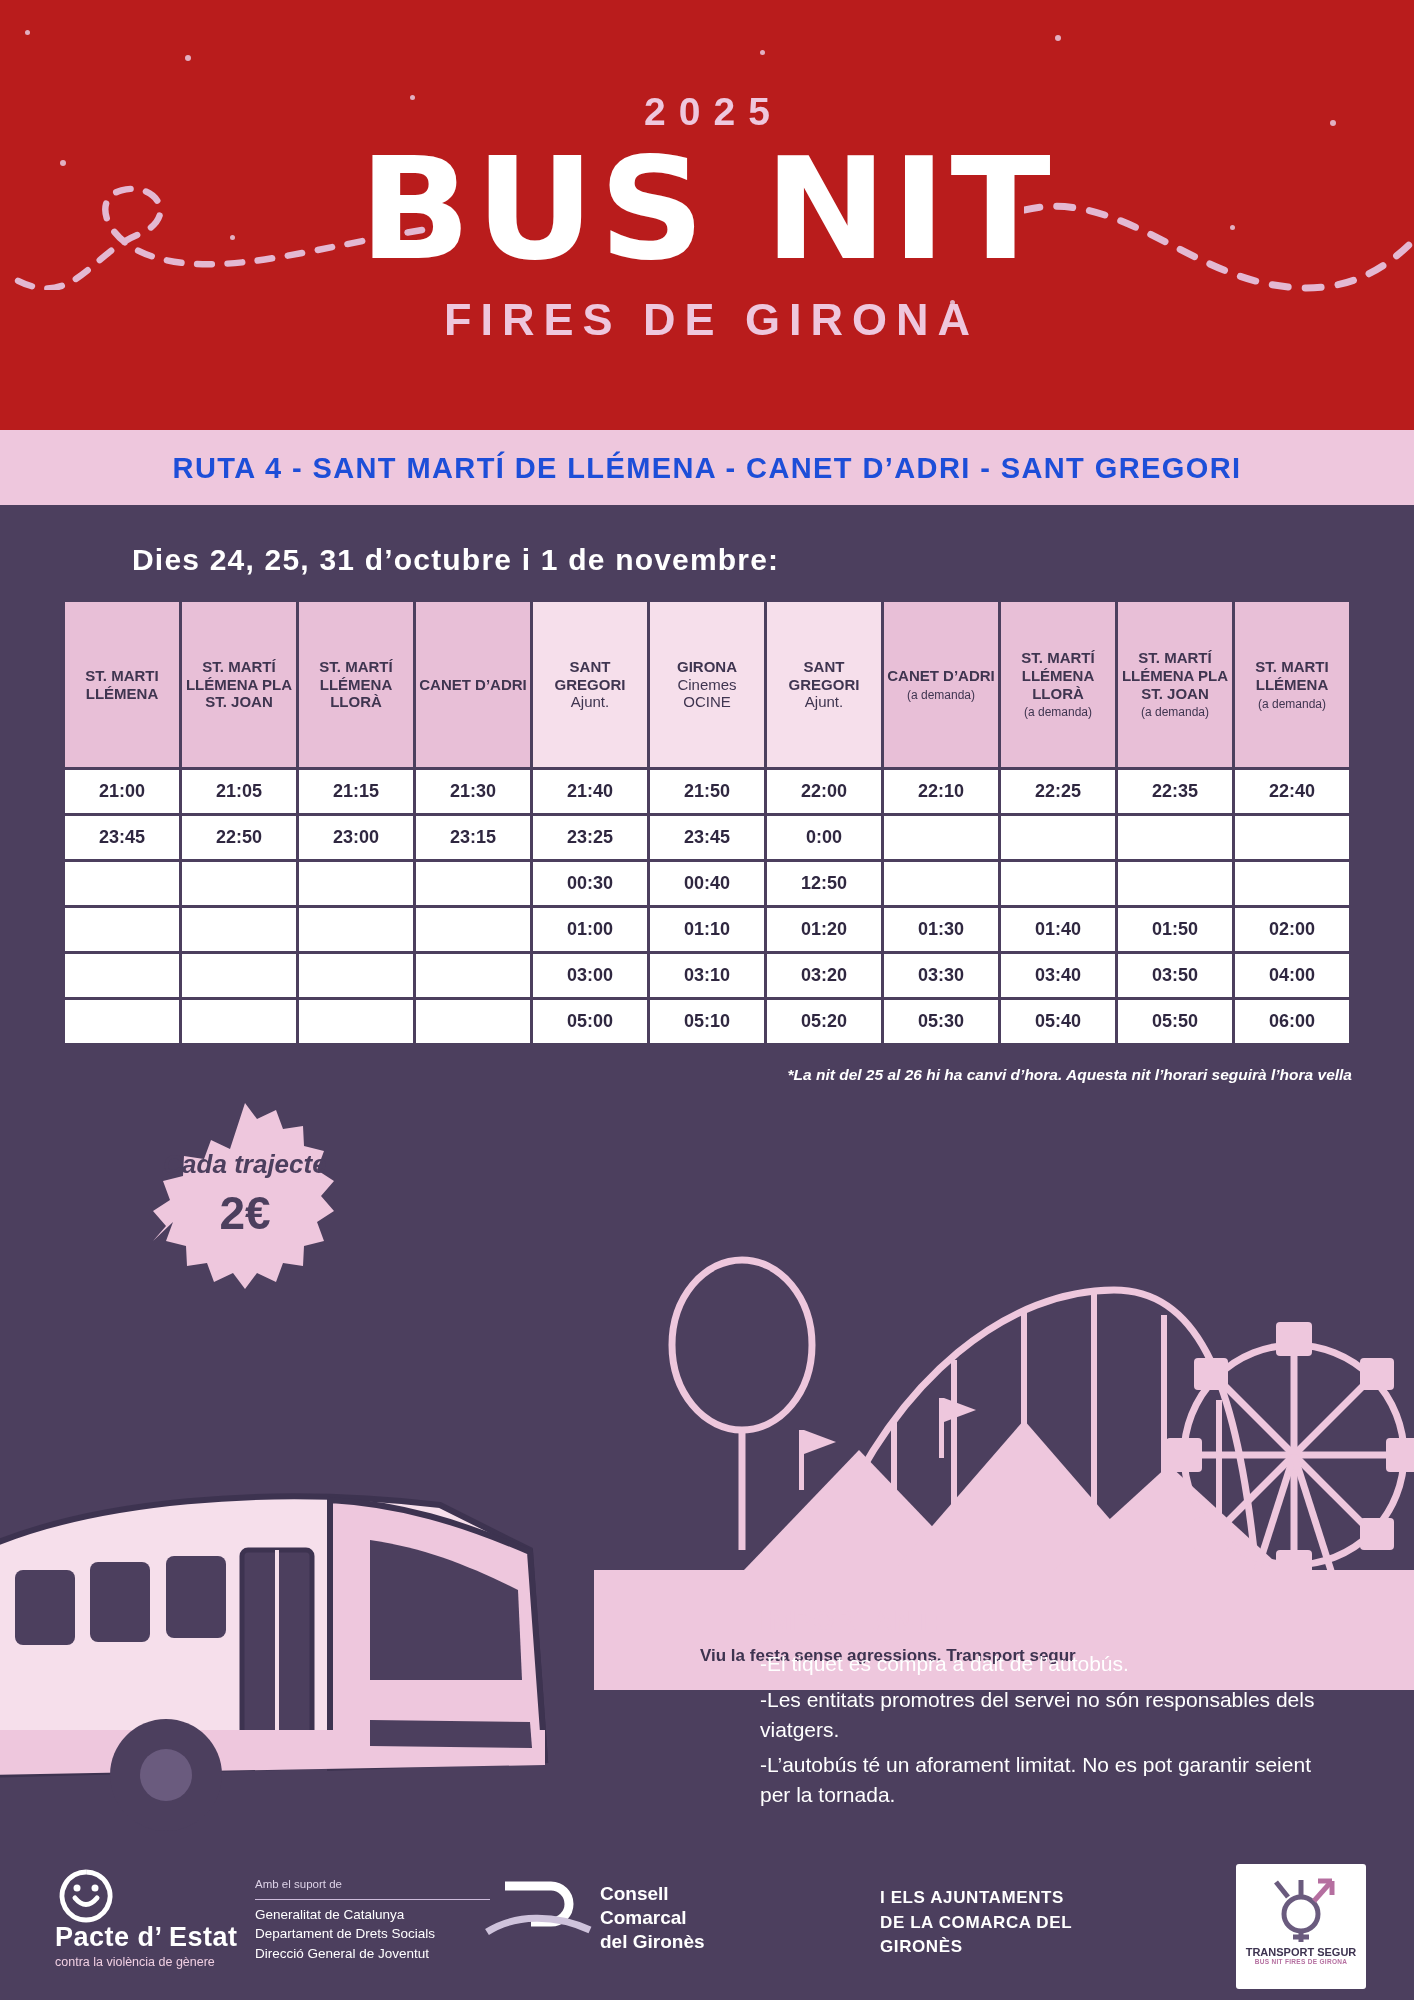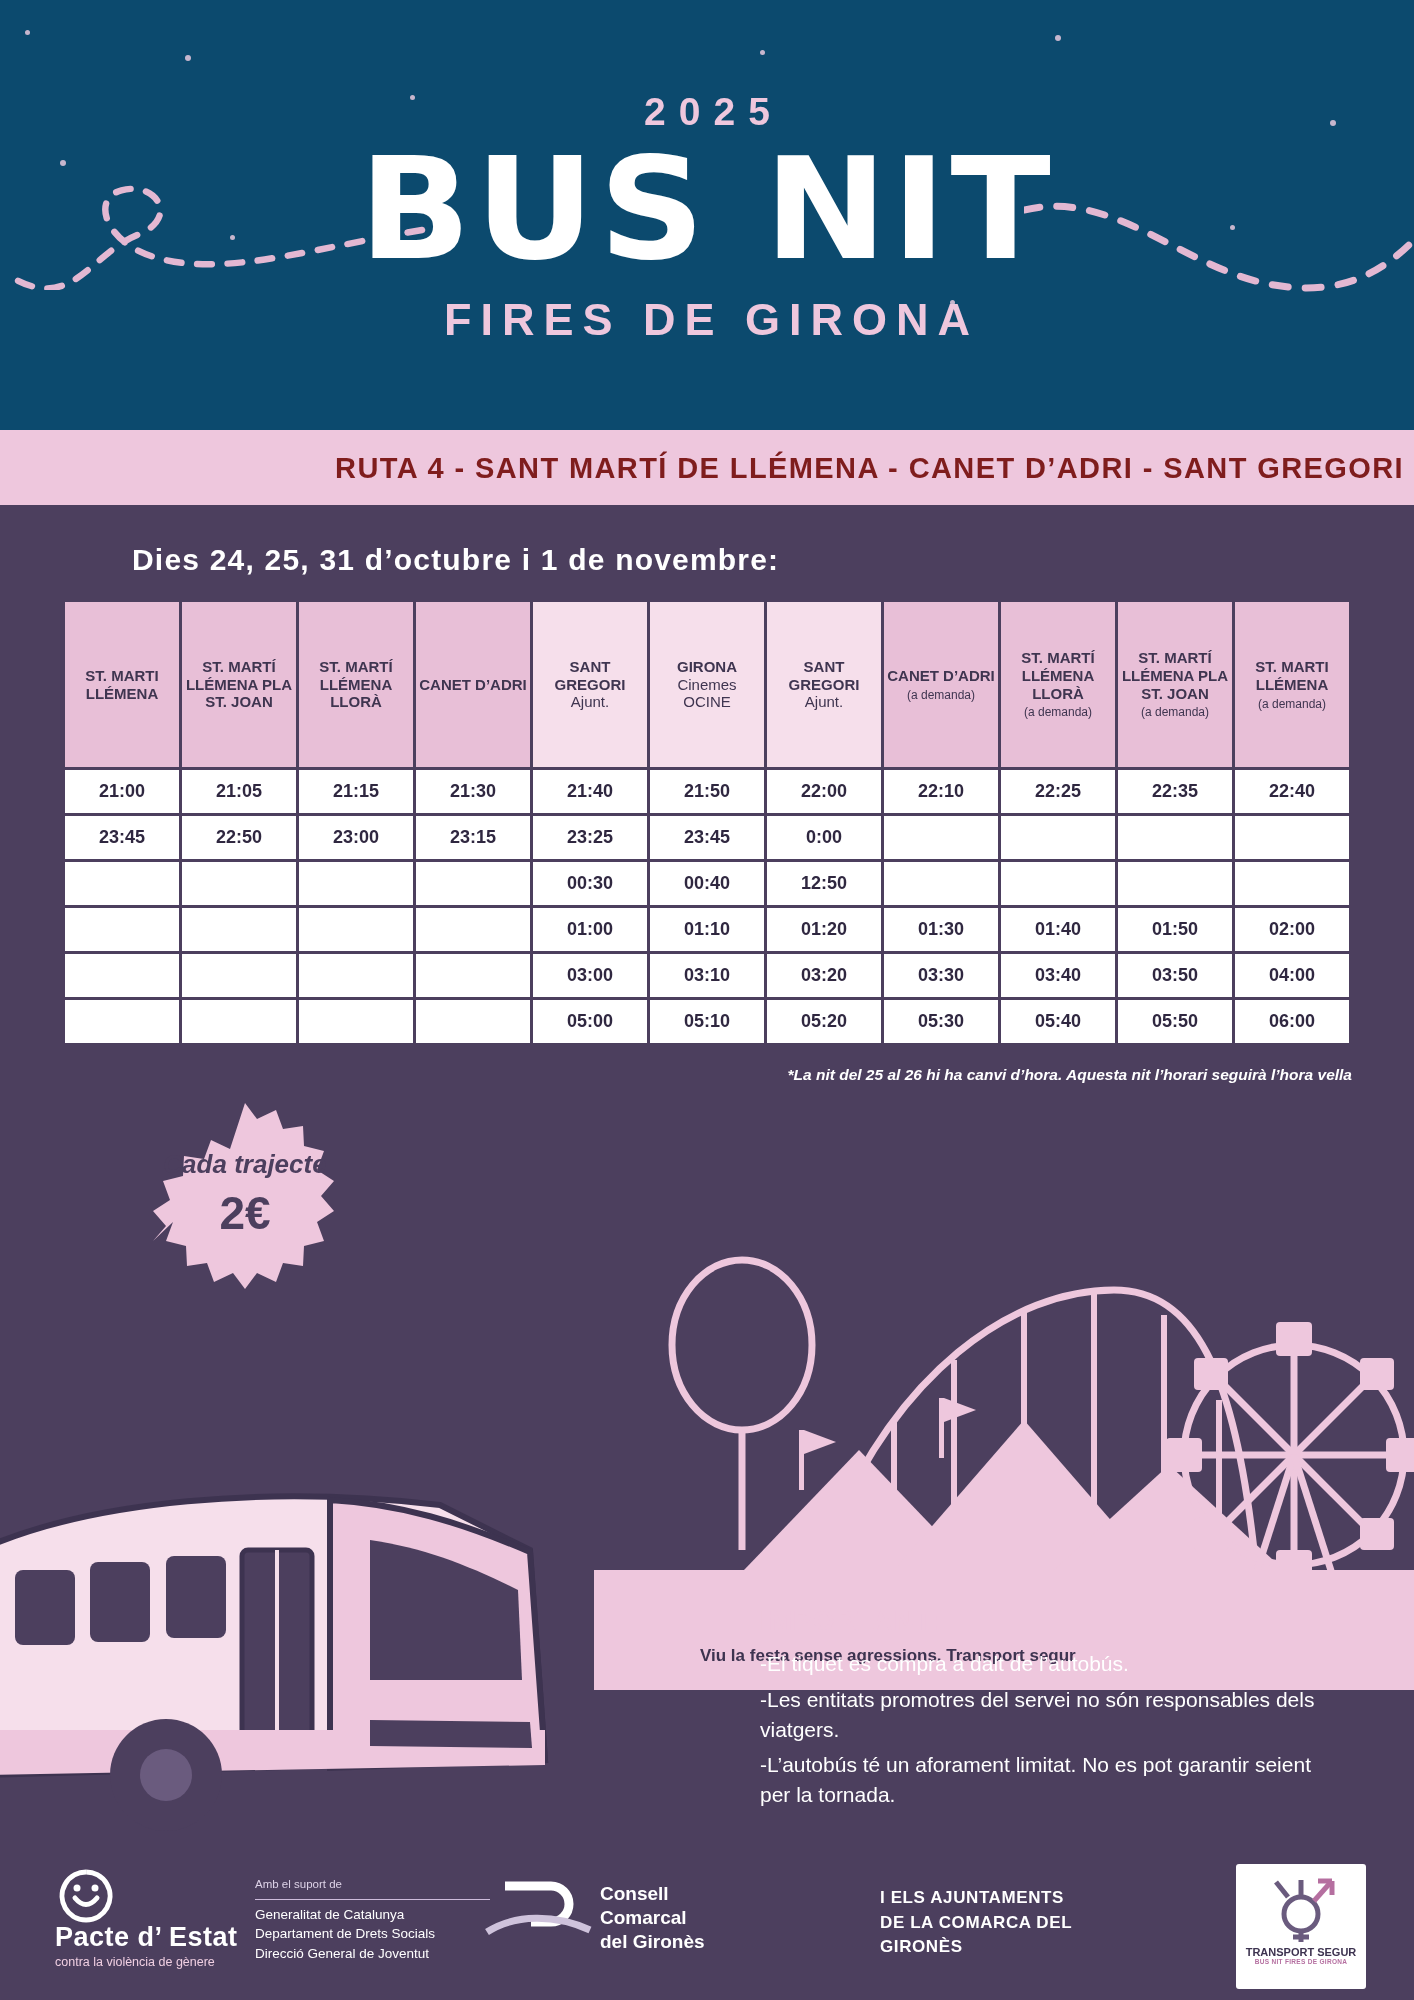--- a/index.html
+++ b/index.html
@@ -10,21 +10,21 @@
     font-family:"Liberation Sans", sans-serif;
     color:#fff;
     position:relative;
     overflow:hidden;
   }
 
   
   .hero {
     position:relative;
     height:430px;
-    background:#0c4a6e;
+    background:#b91c1c;
     overflow:hidden;
   }
   .star { position:absolute; background:#e9c9de; border-radius:50%; opacity:.85; }
   .dash-left, .dash-right {
     position:absolute; top:170px; height:120px;
     pointer-events:none;
   }
   .dash-left { left:0; width:470px; }
   .dash-right { right:0; width:390px; top:195px; }
 
@@ -54,22 +54,22 @@
     letter-spacing:9px;
     font-weight:bold;
     color:#eec7dd;
     margin-top:14px;
     text-indent:9px;
   }
 
   
   .routebar {
     background:#eec7dd;
-    color:#7f1d1d;
-    text-align:right;
+    color:#1d4ed8;
+    text-align:center;
     font-size:29px;
     font-weight:bold;
     letter-spacing:1.4px;
     padding:22px 10px 20px;
   }
 
   
   .dates {
     color:#ffffff;
     font-size:30px;

